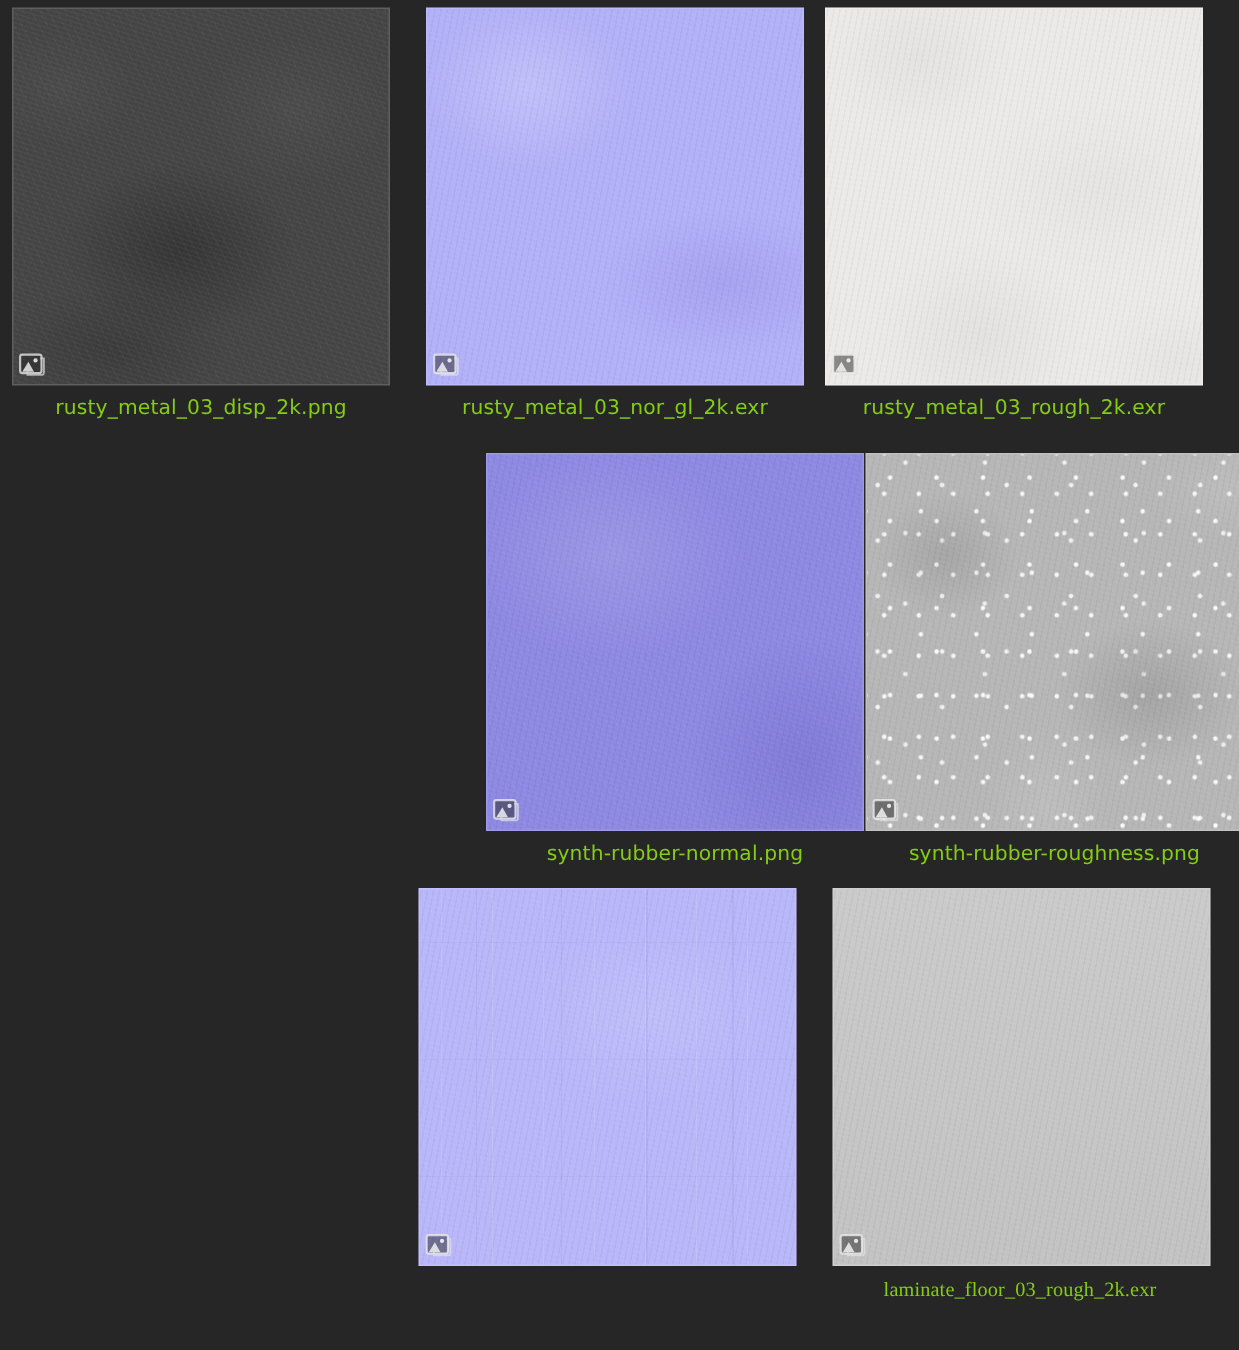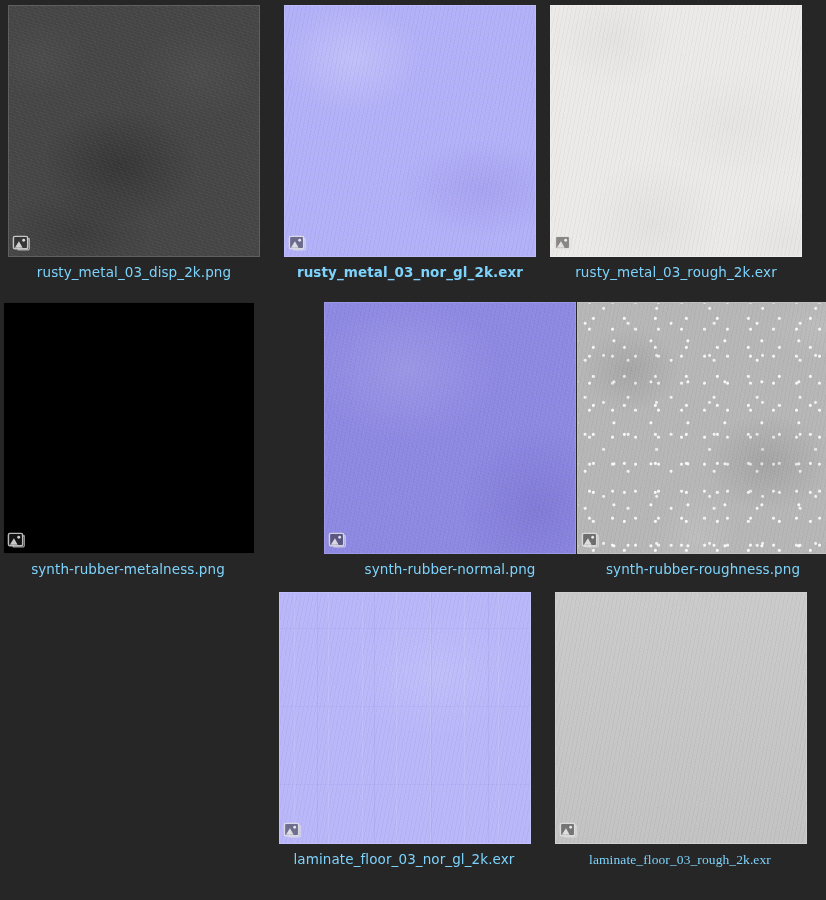--- a/index.html
+++ b/index.html
@@ -52,21 +52,21 @@
     left: 4px;
     bottom: 4px;
     width: 19px;
     height: 19px;
     z-index: 4;
     opacity: 0.92;
   }
 
   .caption {
     margin-top: 7px;
-    color: #7dd3fc;
+    color: #84cc16;
     font-size: 13.5px;
     line-height: 17px;
     letter-spacing: 0.1px;
     white-space: nowrap;
     text-align: center;
     width: 100%;
   }
   .tx-fine {
     background-image:
       repeating-linear-gradient(17deg, rgba(255,255,255,0.03) 0 1px, transparent 1px 3px),
@@ -182,21 +182,21 @@
         <span class="badge">
 <svg viewBox="0 0 20 20" width="19" height="19" aria-hidden="true">
   <rect x="1.5" y="2.5" width="15" height="13" rx="1.6" fill="rgba(40,40,40,0.55)" stroke="rgba(235,235,235,0.85)" stroke-width="1.5"></rect>
   <circle cx="12.3" cy="6.6" r="1.5" fill="rgba(240,240,240,0.95)"></circle>
   <path d="M3 14.6 L7.3 7.6 L11.2 14.6 Z" fill="rgba(235,235,235,0.92)"></path>
   <path d="M15.6 5.2 h2.6 v10 a1.6 1.6 0 0 1 -1.6 1.6 h-10 v-2.6" fill="none" stroke="rgba(225,225,225,0.75)" stroke-width="1.3"></path>
 </svg></span>
       </div>
       <div class="caption">rusty_metal_03_disp_2k.png</div>
     </div>
-    <div class="cell" style="left: 284px; top: 5px; width: 252px; font-weight: bold;">
+    <div class="cell" style="left: 284px; top: 5px; width: 252px;">
       <div class="thumb-wrap" style="width: 252px; height: 252px; margin-left: 0px;">
         <div class="thumb t-normal-a">
           <div class="layer l1"></div>
           <div class="layer l2"></div>
           <div class="layer tx-fine"></div>
         </div>
         <span class="badge">
 <svg viewBox="0 0 20 20" width="19" height="19" aria-hidden="true">
   <rect x="1.5" y="2.5" width="15" height="13" rx="1.6" fill="rgba(40,40,40,0.55)" stroke="rgba(235,235,235,0.85)" stroke-width="1.5"></rect>
   <circle cx="12.3" cy="6.6" r="1.5" fill="rgba(240,240,240,0.95)"></circle>
@@ -215,37 +215,20 @@
         </div>
         <span class="badge">
 <svg viewBox="0 0 20 20" width="19" height="19" aria-hidden="true">
   <rect x="1.5" y="2.5" width="15" height="13" rx="1.6" fill="rgba(40,40,40,0.55)" stroke="rgba(235,235,235,0.85)" stroke-width="1.5"></rect>
   <circle cx="12.3" cy="6.6" r="1.5" fill="rgba(240,240,240,0.95)"></circle>
   <path d="M3 14.6 L7.3 7.6 L11.2 14.6 Z" fill="rgba(235,235,235,0.92)"></path>
   <path d="M15.6 5.2 h2.6 v10 a1.6 1.6 0 0 1 -1.6 1.6 h-10 v-2.6" fill="none" stroke="rgba(225,225,225,0.75)" stroke-width="1.3"></path>
 </svg></span>
       </div>
       <div class="caption">rusty_metal_03_rough_2k.exr</div>
-    </div>
-    <div class="cell" style="left: 2px; top: 302px; width: 252px;">
-      <div class="thumb-wrap" style="width: 252px; height: 252px; margin-left: 1px;">
-        <div class="thumb t-black">
-          <div class="layer l1"></div>
-          <div class="layer l2"></div>
-          <div class="layer "></div>
-        </div>
-        <span class="badge">
-<svg viewBox="0 0 20 20" width="19" height="19" aria-hidden="true">
-  <rect x="1.5" y="2.5" width="15" height="13" rx="1.6" fill="rgba(40,40,40,0.55)" stroke="rgba(235,235,235,0.85)" stroke-width="1.5"></rect>
-  <circle cx="12.3" cy="6.6" r="1.5" fill="rgba(240,240,240,0.95)"></circle>
-  <path d="M3 14.6 L7.3 7.6 L11.2 14.6 Z" fill="rgba(235,235,235,0.92)"></path>
-  <path d="M15.6 5.2 h2.6 v10 a1.6 1.6 0 0 1 -1.6 1.6 h-10 v-2.6" fill="none" stroke="rgba(225,225,225,0.75)" stroke-width="1.3"></path>
-</svg></span>
-      </div>
-      <div class="caption">synth-rubber-metalness.png</div>
     </div>
     <div class="cell" style="left: 280px; top: 302px; width: 292px; padding-left: 24px;">
       <div class="thumb-wrap" style="width: 252px; height: 252px; margin-left: 0px;">
         <div class="thumb t-normal-b">
           <div class="layer l1"></div>
           <div class="layer l2"></div>
           <div class="layer tx-fine"></div>
         </div>
         <span class="badge">
 <svg viewBox="0 0 20 20" width="19" height="19" aria-hidden="true">
@@ -282,21 +265,20 @@
           <div class="layer tx-fine"></div>
         </div>
         <span class="badge">
 <svg viewBox="0 0 20 20" width="19" height="19" aria-hidden="true">
   <rect x="1.5" y="2.5" width="15" height="13" rx="1.6" fill="rgba(40,40,40,0.55)" stroke="rgba(235,235,235,0.85)" stroke-width="1.5"></rect>
   <circle cx="12.3" cy="6.6" r="1.5" fill="rgba(240,240,240,0.95)"></circle>
   <path d="M3 14.6 L7.3 7.6 L11.2 14.6 Z" fill="rgba(235,235,235,0.92)"></path>
   <path d="M15.6 5.2 h2.6 v10 a1.6 1.6 0 0 1 -1.6 1.6 h-10 v-2.6" fill="none" stroke="rgba(225,225,225,0.75)" stroke-width="1.3"></path>
 </svg></span>
       </div>
-      <div class="caption">laminate_floor_03_nor_gl_2k.exr</div>
     </div>
     <div class="cell" style="left: 554px; top: 592px; width: 252px; font-family: Liberation Serif, serif;">
       <div class="thumb-wrap" style="width: 252px; height: 252px; margin-left: 1px;">
         <div class="thumb t-rough-flat">
           <div class="layer l1"></div>
           <div class="layer l2"></div>
           <div class="layer tx-fine"></div>
         </div>
         <span class="badge">
 <svg viewBox="0 0 20 20" width="19" height="19" aria-hidden="true">

